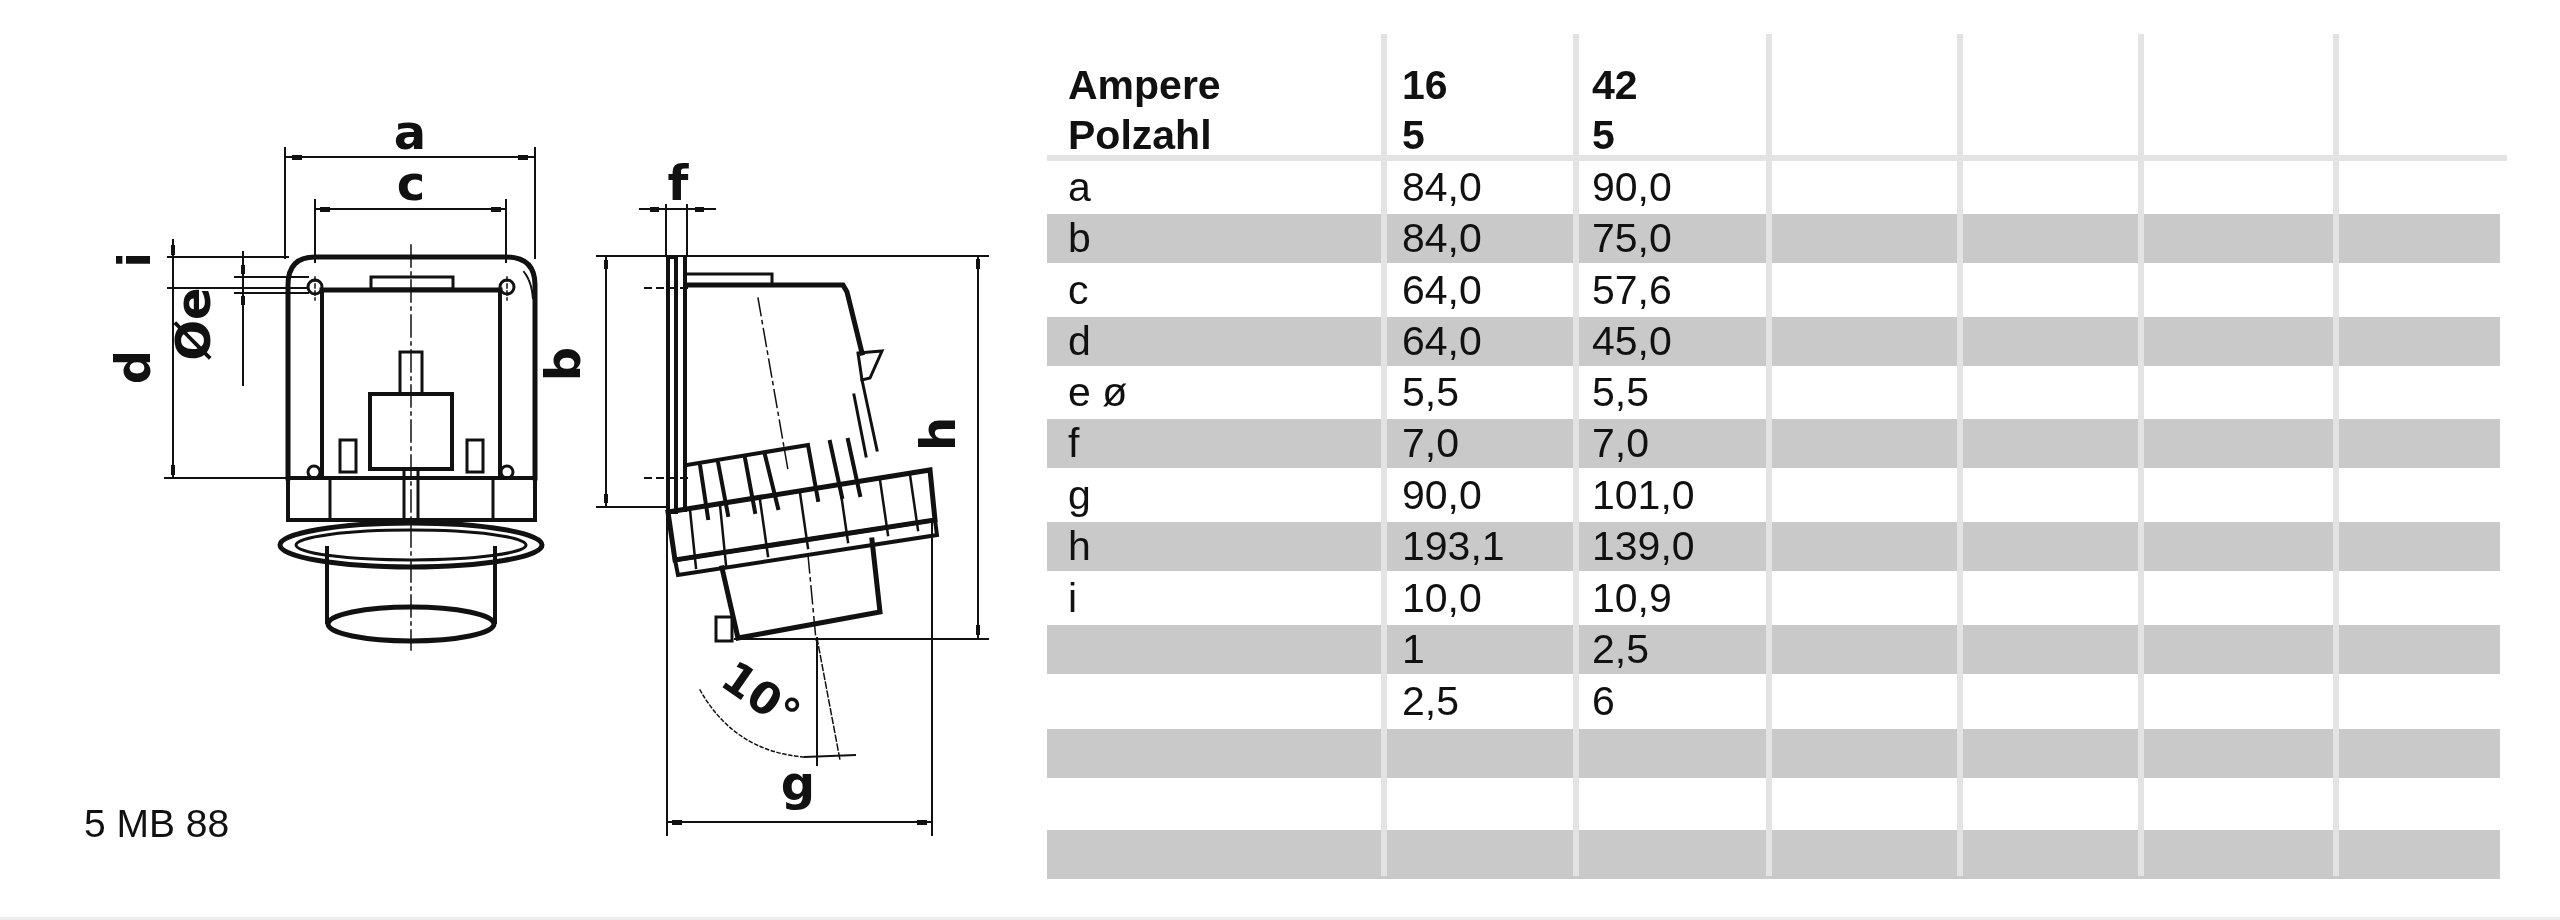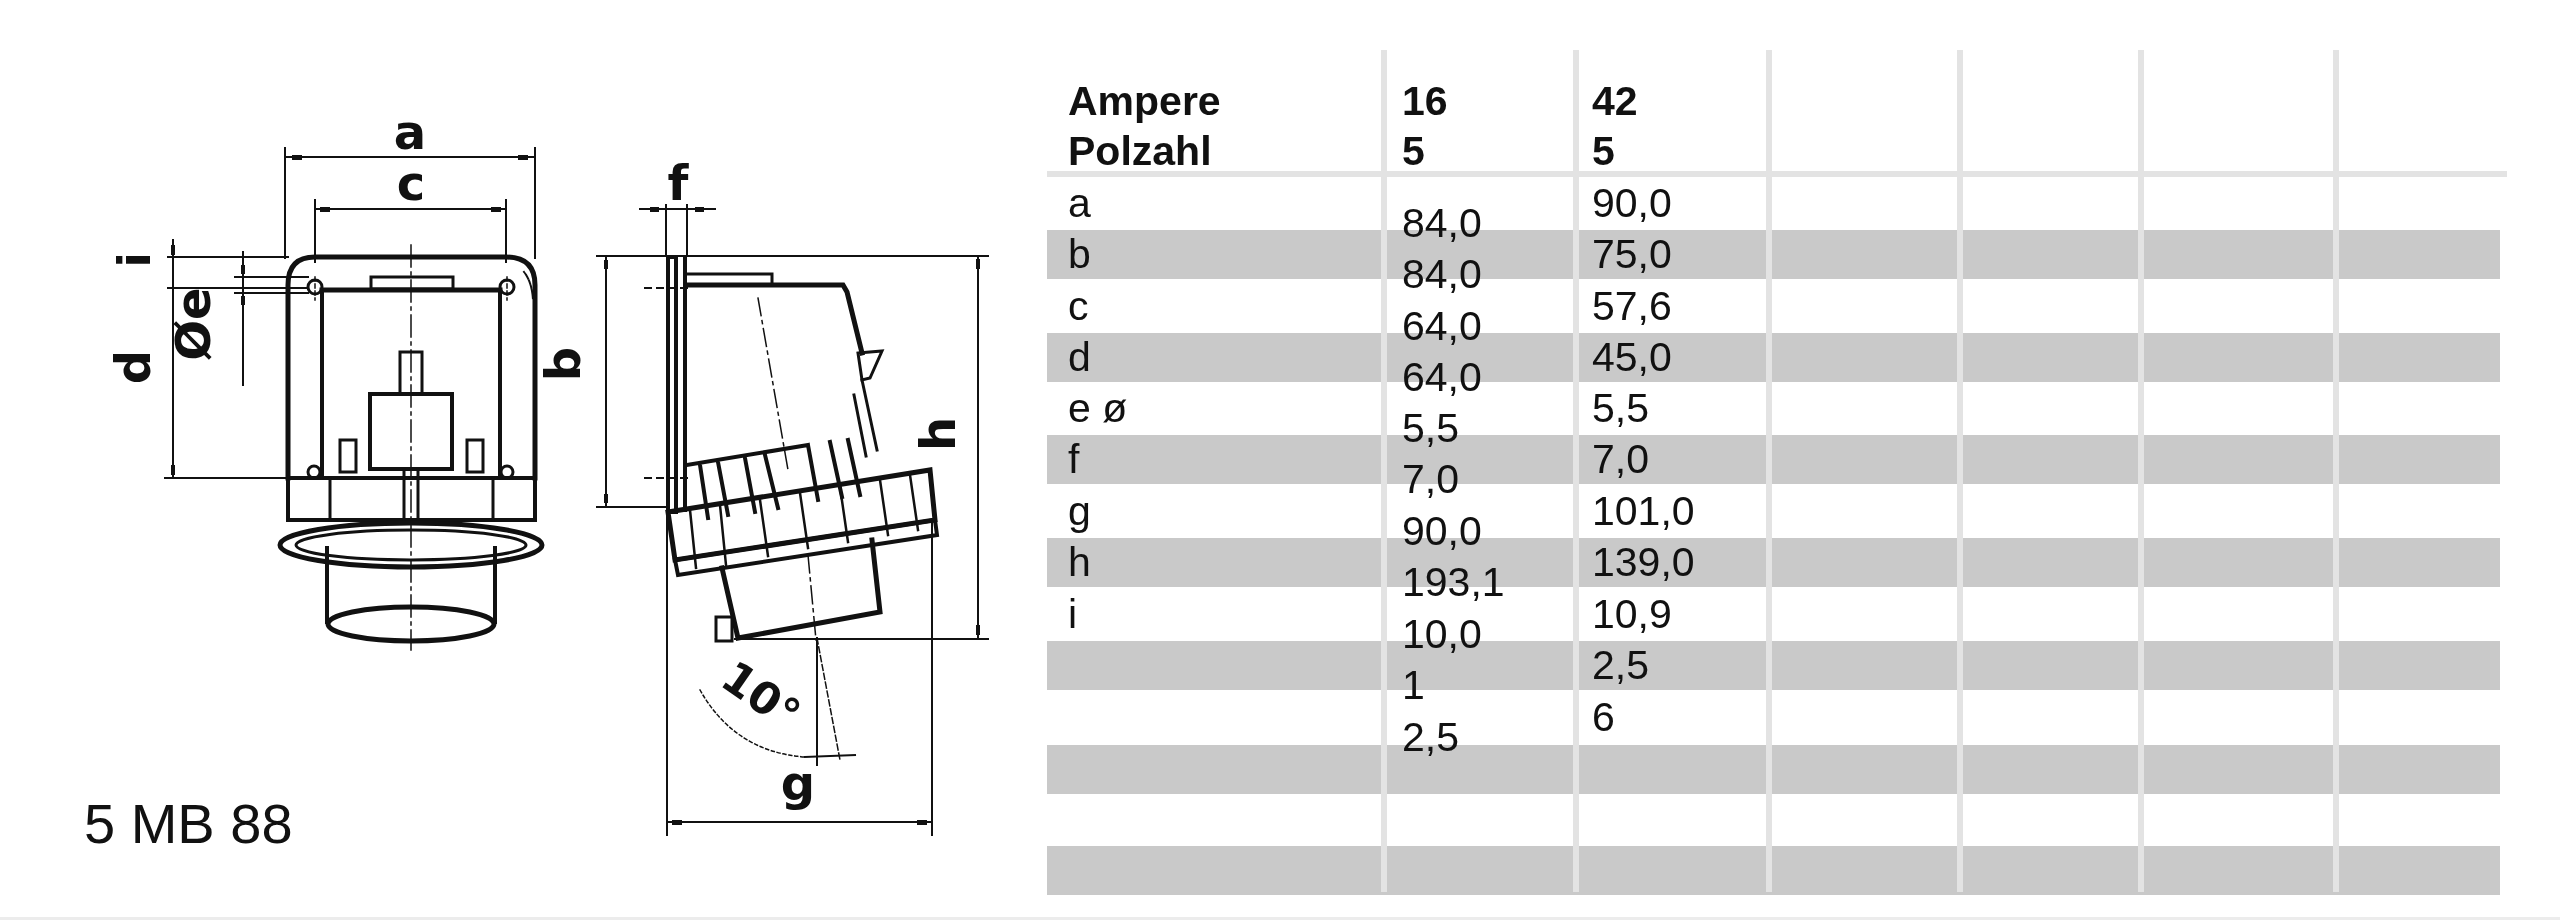--- a/index.html
+++ b/index.html
@@ -1,32 +1,32 @@
 <!DOCTYPE html>
 <html><head>
 <meta charset="utf-8">
 <style>
   html, body { margin: 0; padding: 0; background: #ffffff; }
   body { width: 2560px; height: 920px; position: relative; overflow: hidden;
          font-family: "DejaVu Sans", "Liberation Sans", sans-serif; color: #111; }
   .drawing { position: absolute; left: 0; top: 0; width: 1040px; height: 920px; }
   .drawing svg { position: absolute; left: 0; top: 0; }
   .dim-label { font-family: "DejaVu Sans", sans-serif; font-weight: bold; fill: #111; }
-  .model-label { position: absolute; left: 84px; top: 796px; font-size: 56px; line-height: 56px;
+  .model-label { position: absolute; left: 84px; top: 796px; font-size: 39px; line-height: 56px;
                  font-family: "Liberation Sans", sans-serif; color: #111; letter-spacing: 0px; }
 
-  .table { position: absolute; left: 1047px; top: 16px; width: 1460px; height: 744px; }
+  .table { position: absolute; left: 1047px; top: 0; width: 1460px; height: 744px; }
   .vdiv { position: absolute; top: 34px; width: 6px; height: 842px; background: #e3e3e3; }
   .hdr-line { position: absolute; left: 0; top: 155px; width: 1460px; height: 6px; background: #e3e3e3; }
   .row { position: absolute; left: 0; width: 1453px; height: 49px; }
   .row.gray { background: #c9c9c9; }
   .cell { position: absolute; top: 0; height: 49px; line-height: 49px; font-size: 41px;
           font-family: "Liberation Sans", sans-serif; color: #111; white-space: nowrap; }
   .cell.lbl { left: 21px; }
-  .cell.v1 { left: 355px; margin-top: 20px; }
+  .cell.v1 { left: 355px; }
   .cell.v2 { left: 545px; }
   .cell.small { font-size: 35px; }
   .cell sup { font-size: 21px; vertical-align: 14px; line-height: 0; }
   .hcell { position: absolute; font-size: 41px; font-weight: bold; line-height: 51px;
            font-family: "Liberation Sans", sans-serif; color: #111; white-space: nowrap; }
   .bottom-band { position: absolute; left: 0; top: 917px; width: 2560px; height: 3px; background: #ececec; }
 </style>
 </head>
 <body>
 

